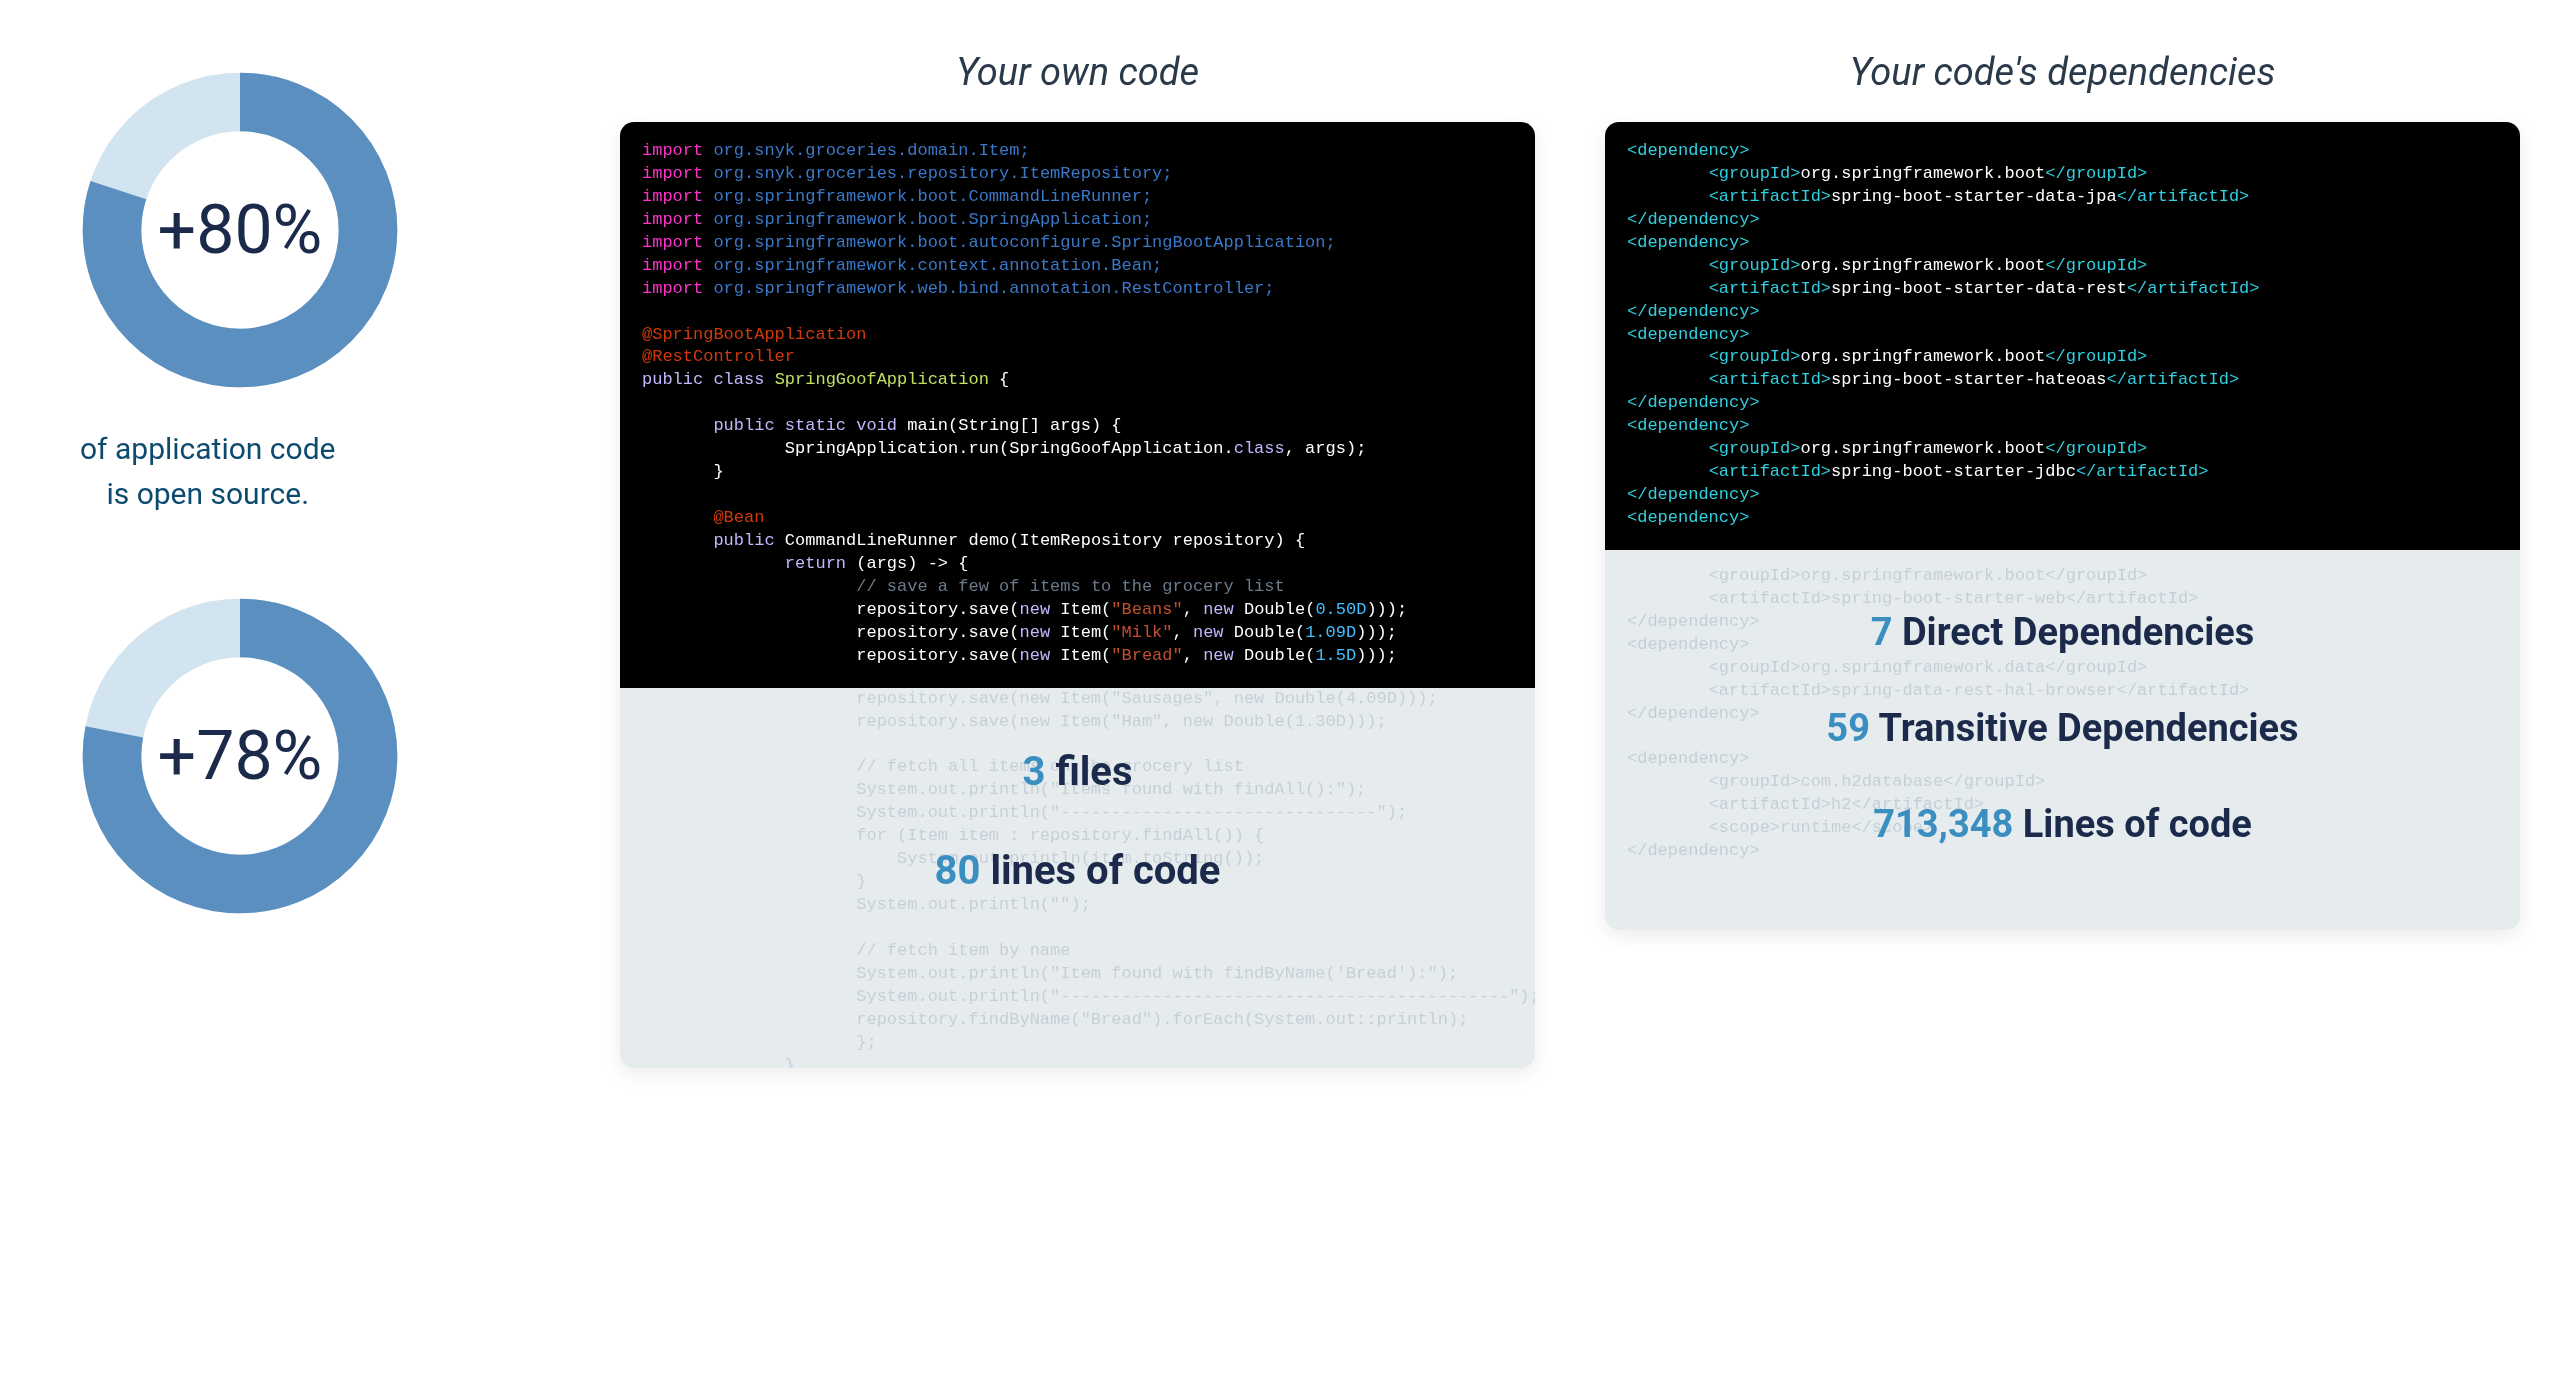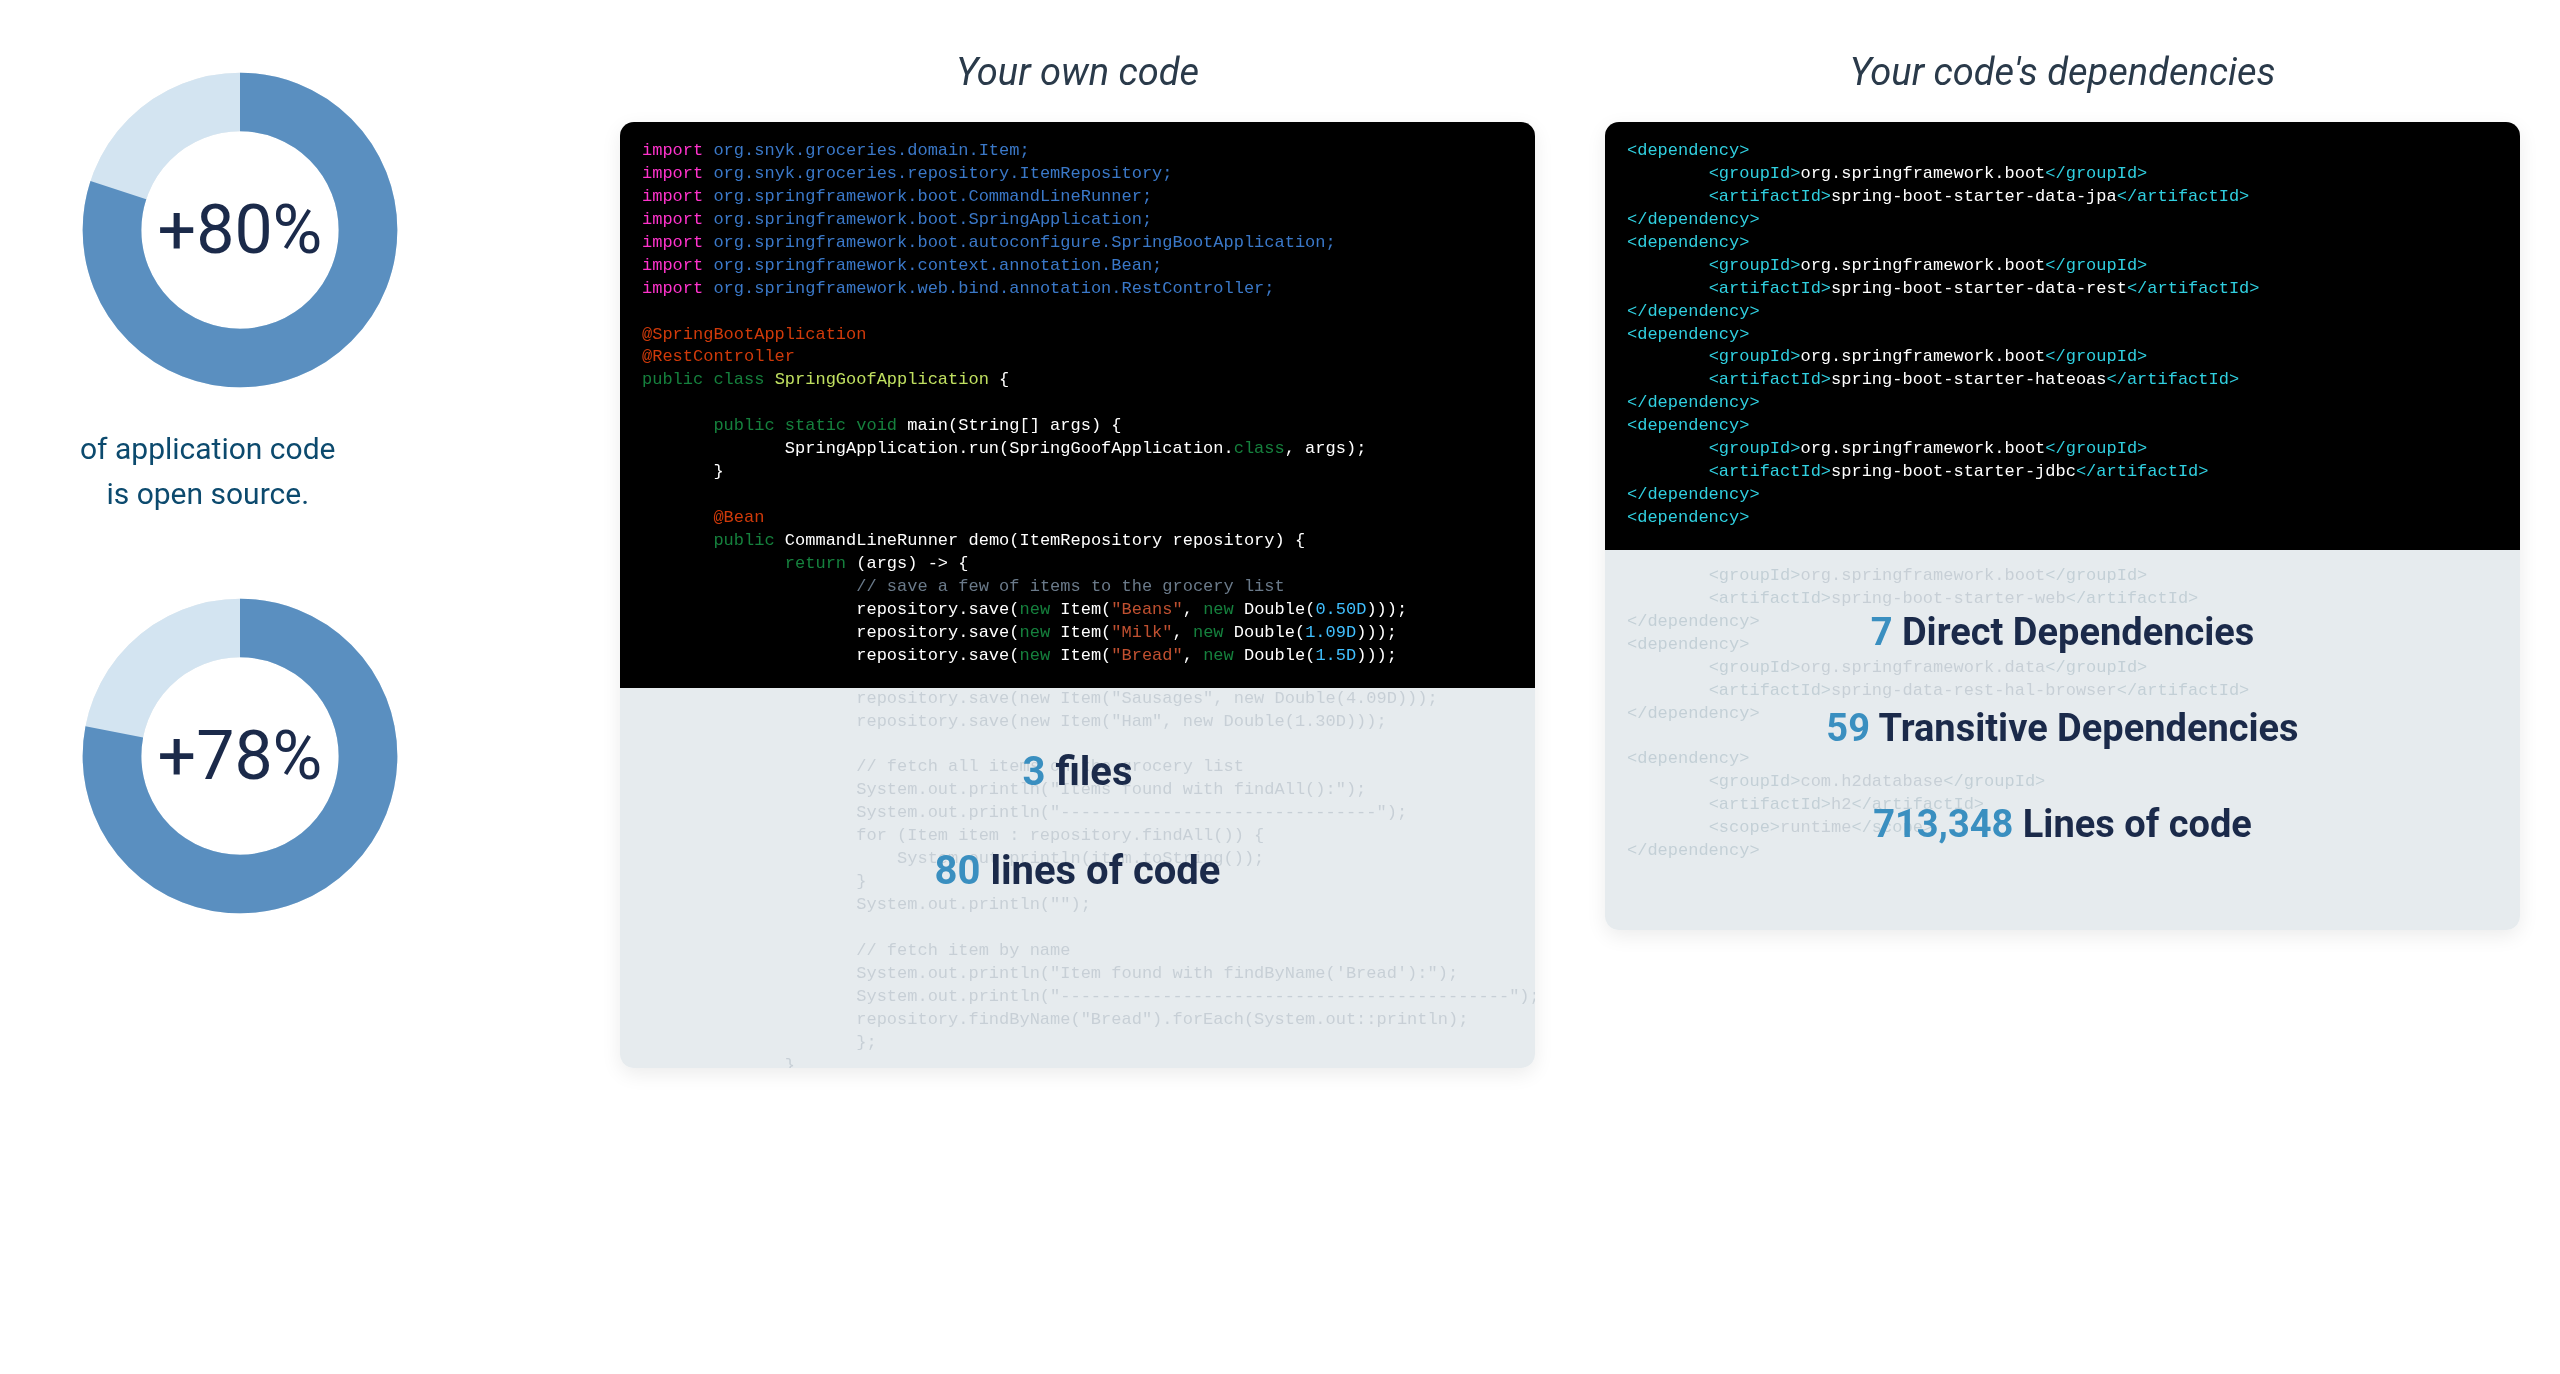--- a/index.html
+++ b/index.html
@@ -117,21 +117,21 @@
     font-size: 40px;
     font-weight: 700;
     color: var(--navy);
   }
   .summary-line .num { color: var(--highlight); }
   .summary-right .summary-line { font-size: 38px; }
 
   .kw-import { color: #ff33cc; }
   .kw-pkg    { color: #3a78c8; }
   .kw-anno   { color: #d03a0a; }
-  .kw-decl   { color: #15803d; }
+  .kw-decl   { color: #c4b5fd; }
   .kw-class  { color: #c0e060; }
   .kw-meth   { color: #ffffff; }
   .kw-str    { color: #c05030; }
   .kw-num    { color: #40c0ff; }
   .kw-comm   { color: #6a7a8a; }
   .kw-tag    { color: #30d0e0; }
   .kw-val    { color: #ffffff; }
   .faded-code .kw-tag { color: #6a8a9a; }
   .faded-code { color: #7a8a9a; }
 </style>

